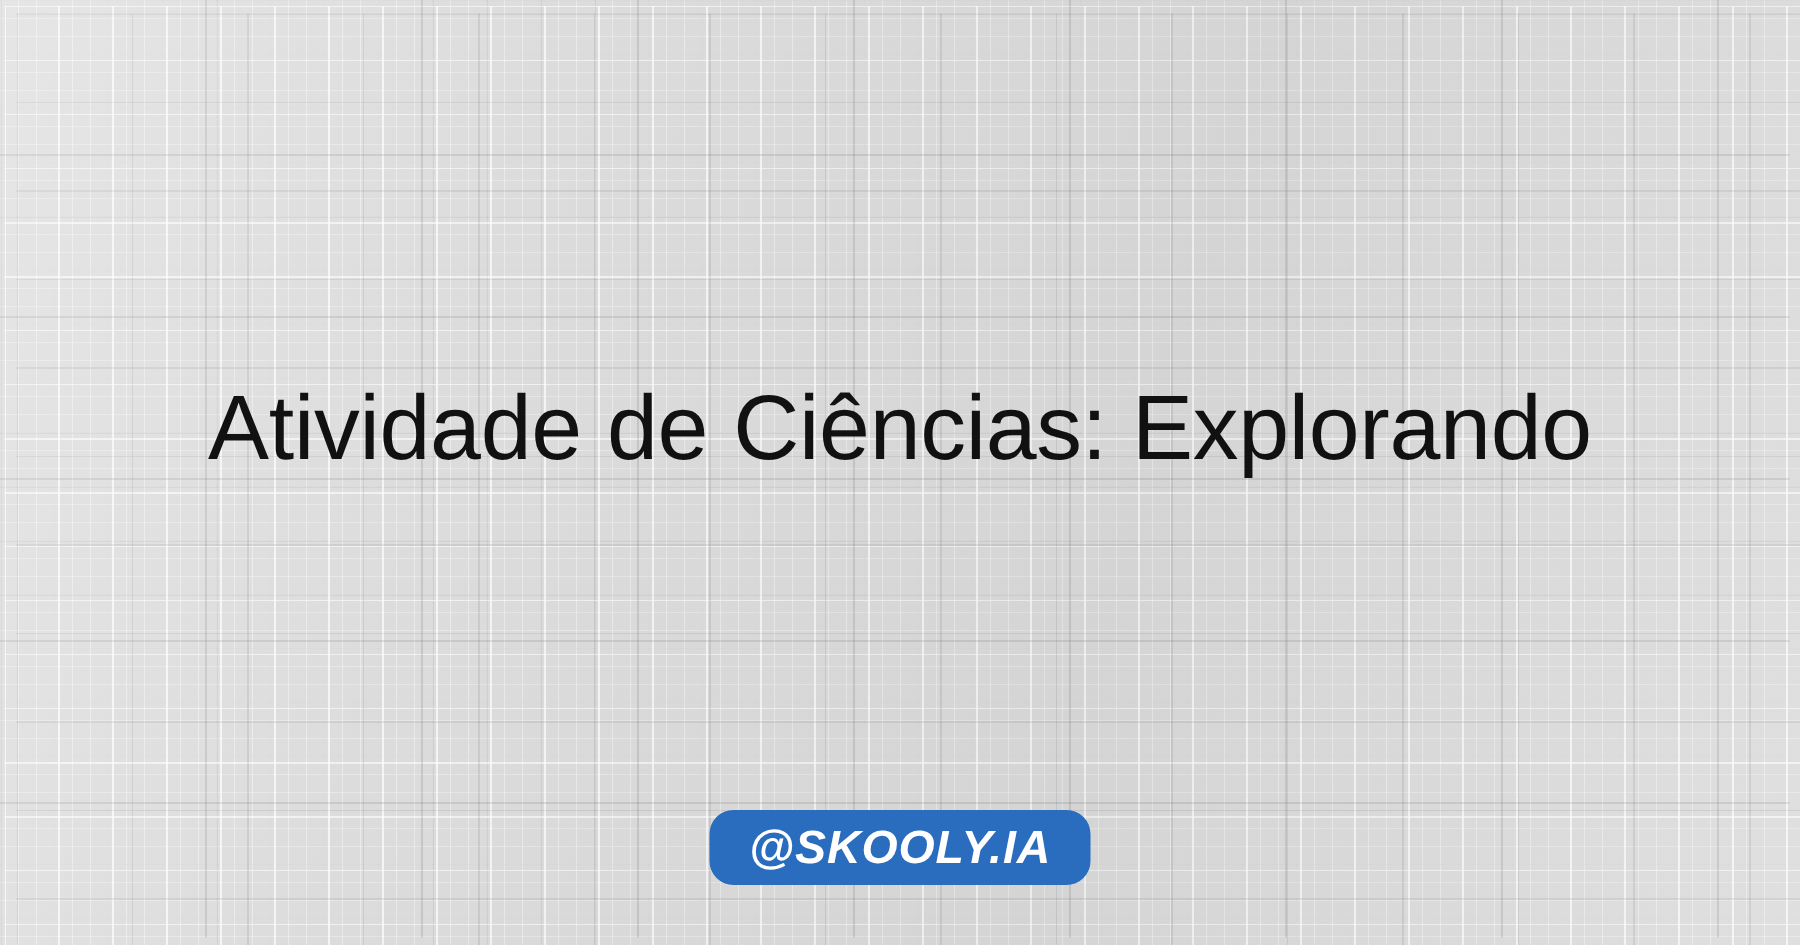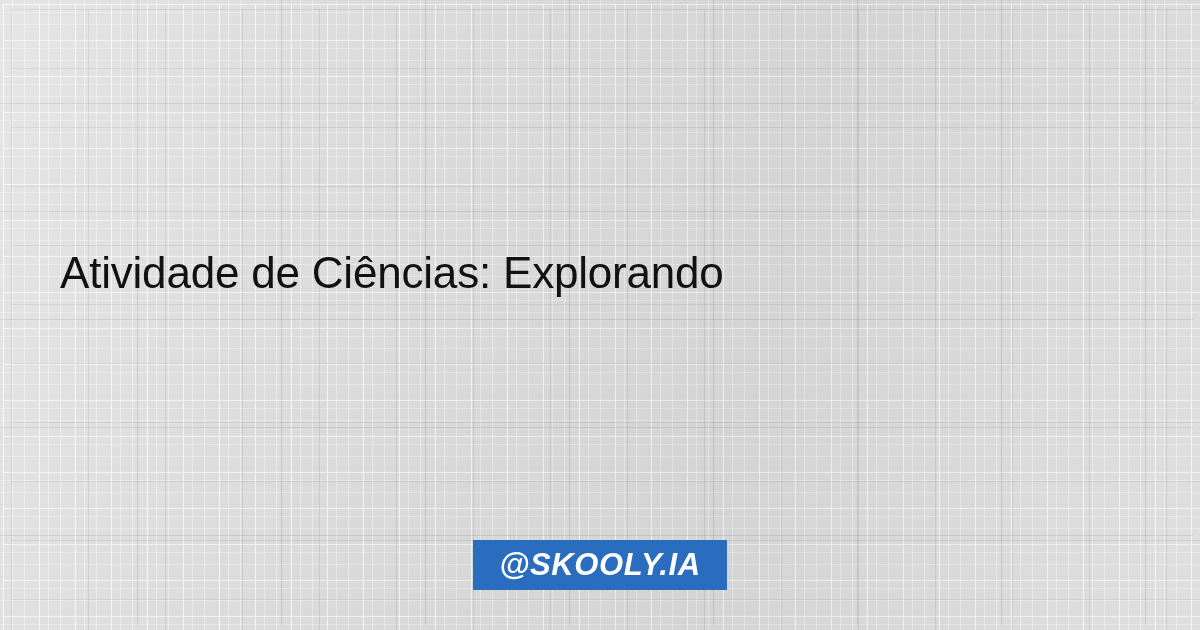--- a/index.html
+++ b/index.html
@@ -106,45 +106,46 @@
     flex-direction: column;
     align-items: center;
     justify-content: flex-start;
   }
 
   .title {
     position: absolute;
     left: 60px;
     right: 60px;
     top: 243px;
-    margin: 0;
+    margin: 12px;
+    text-align: center;
     color: #111111;
     font-family: "Liberation Sans", sans-serif;
     font-weight: 400;
-    font-size: 44px;
+    font-size: 61px;
     line-height: 60px;
     letter-spacing: -0.2px;
   }
 
   .badge-wrap {
     position: absolute;
     left: 0;
     right: 0;
     top: 540px;
     display: flex;
     justify-content: center;
   }
 
   .badge {
     display: inline-flex;
     align-items: center;
     justify-content: center;
     height: 50px;
     padding: 0 26px;
-    border-radius: 0;
+    border-radius: 16px;
     background-color: #2a6cbd;
     color: #ffffff;
     font-family: "Liberation Sans", sans-serif;
     font-style: italic;
     font-weight: 700;
     font-size: 31px;
     letter-spacing: 0.6px;
     white-space: nowrap;
   }
 </style>

